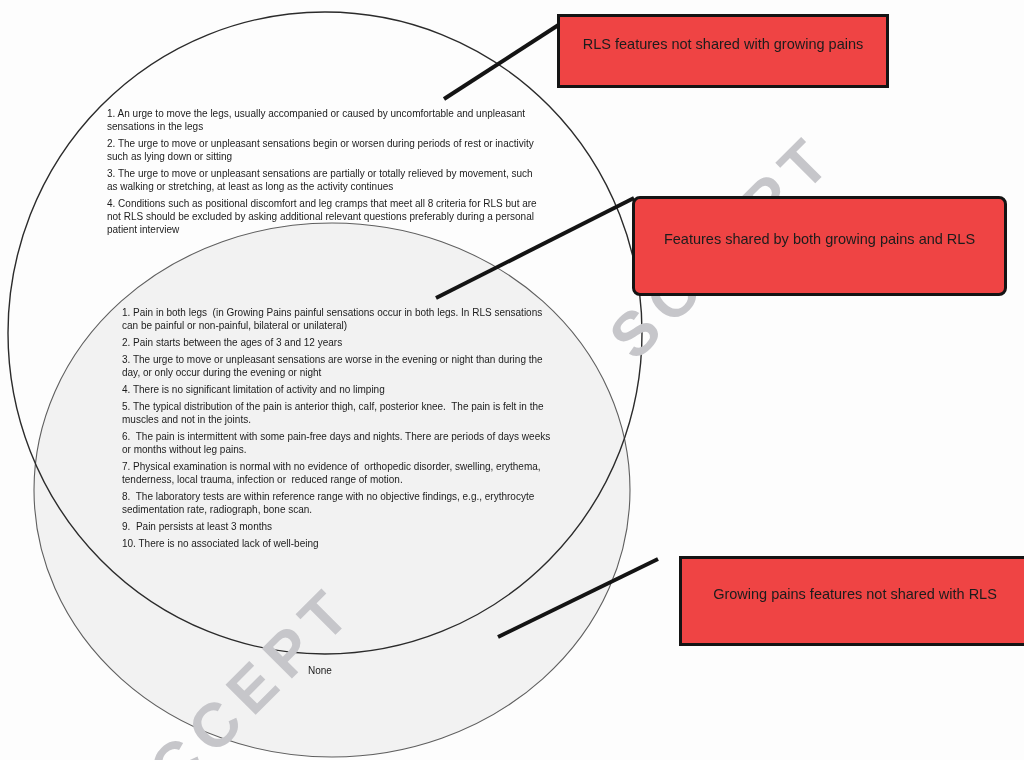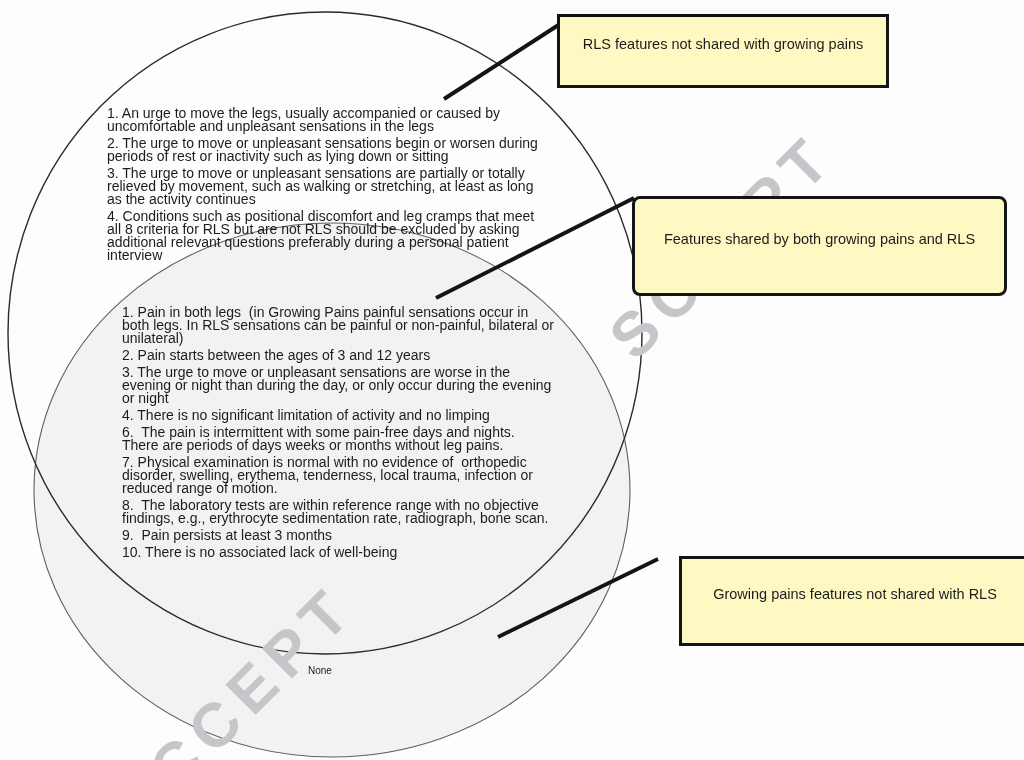--- a/index.html
+++ b/index.html
@@ -15,28 +15,28 @@
   .watermark-frag {
     position:absolute; z-index:2;
     transform:translate(-50%,-50%) rotate(-45deg);
     font-size:62px; font-weight:bold; letter-spacing:10px;
     color:#c6c6ca; white-space:nowrap; user-select:none;
   }
   #wm-lower-left { left:252px; top:688px; }
   #wm-upper-right { left:722px; top:246px; }
 
   .textblock { position:absolute; z-index:3; }
-  .textblock p { margin:0 0 4px 0; font-size:14px; line-height:13px; white-space:pre-wrap; }
+  .textblock p { margin:0 0 4px 0; font-size:10px; line-height:13px; white-space:pre-wrap; }
   #rls-only-list { left:107px; top:107px; width:437px; }
   #shared-list   { left:122px; top:306px; width:432px; }
   #none-label    { position:absolute; z-index:3; left:308px; top:665px; font-size:10px; }
 
   .callout {
     position:absolute; z-index:5; box-sizing:border-box;
-    background:#fef9c3; border:3px solid #141414;
+    background:#ef4444; border:3px solid #141414;
     display:flex; align-items:center; justify-content:center;
     text-align:center; font-size:14.5px; padding:0 10px 14px 10px;
   }
   #callout-rls-only { left:557px; top:14px;  width:332px; height:74px; }
   #callout-shared   { left:632px; top:196px; width:375px; height:100px;border-radius:8px; }
   #callout-gp-only  { left:655px; top:556px; width:352px; height:90px;margin-left:24px; }
 </style>
 </head>
 <body>
 
@@ -55,20 +55,21 @@
     <p>2. The urge to move or unpleasant sensations begin or worsen during periods of rest or inactivity such as lying down or sitting</p>
     <p>3. The urge to move or unpleasant sensations are partially or totally relieved by movement, such as walking or stretching, at least as long as the activity continues</p>
     <p>4. Conditions such as positional discomfort and leg cramps that meet all 8 criteria for RLS but are not RLS should be excluded by asking additional relevant questions preferably during a personal patient interview</p>
   </div>
 
   <div id="shared-list" class="textblock">
     <p>1. Pain in both legs  (in Growing Pains painful sensations occur in both legs. In RLS sensations can be painful or non-painful, bilateral or unilateral)</p>
     <p>2. Pain starts between the ages of 3 and 12 years</p>
     <p>3. The urge to move or unpleasant sensations are worse in the evening or night than during the day, or only occur during the evening or night</p>
     <p>4. There is no significant limitation of activity and no limping</p>
+    <p>5. The typical distribution of the pain is anterior thigh, calf, posterior knee.  The pain is felt in the  muscles and not in the joints.</p>
     <p>6.  The pain is intermittent with some pain-free days and nights. There are periods of days weeks or months without leg pains.</p>
     <p>7. Physical examination is normal with no evidence of  orthopedic disorder, swelling, erythema, tenderness, local trauma, infection or  reduced range of motion.</p>
     <p>8.  The laboratory tests are within reference range with no objective findings, e.g., erythrocyte sedimentation rate, radiograph, bone scan.</p>
     <p>9.  Pain persists at least 3 months</p>
     <p>10. There is no associated lack of well-being</p>
   </div>
 
   <div id="none-label">None</div>
 
   <svg id="connector-layer" class="layer" viewBox="0 0 1024 760">

